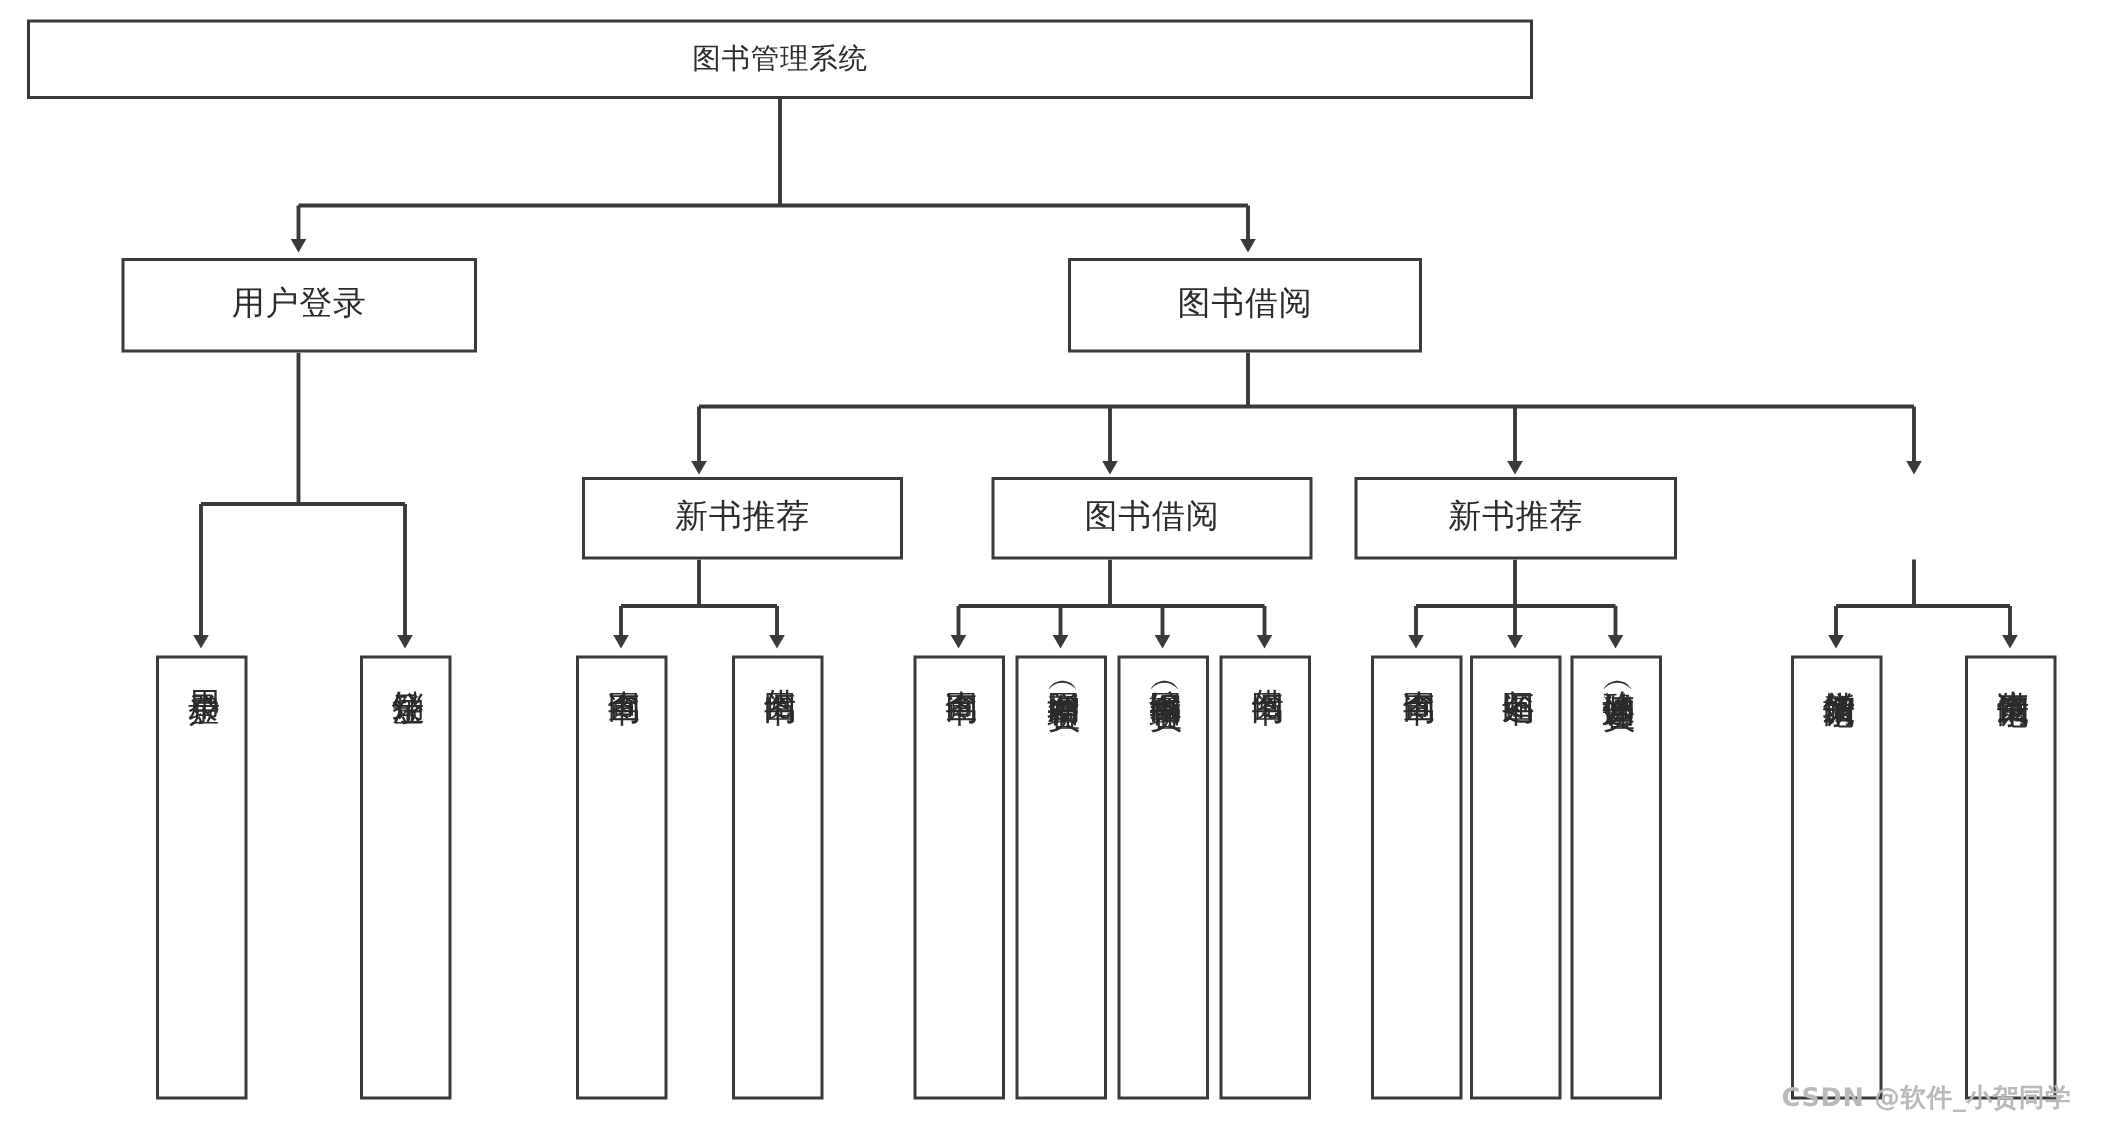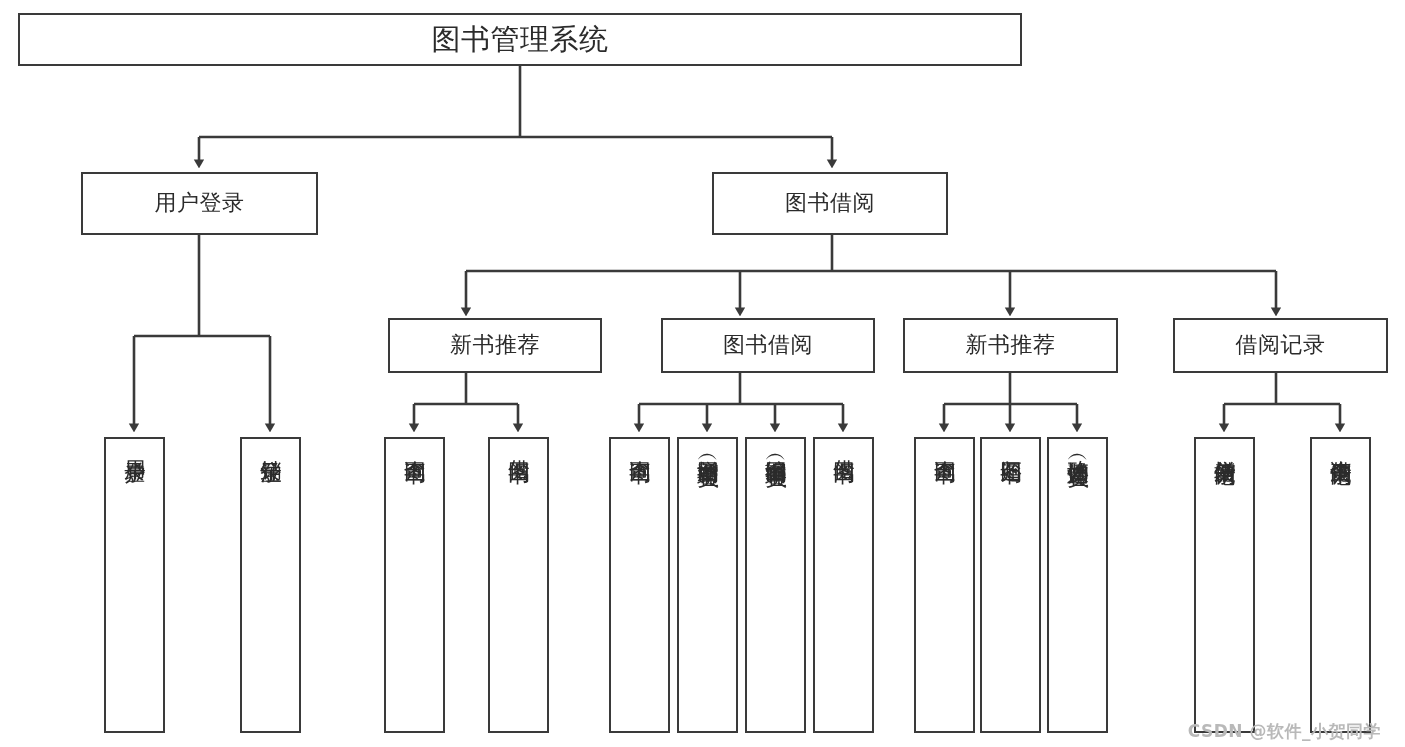--- a/index.html
+++ b/index.html
@@ -35,21 +35,21 @@
     align-items: center;
     justify-content: center;
     color: #2b2b2b;
   }
   .node.horiz {
     font-size: 22px;
     letter-spacing: 0.5px;
     line-height: 1.1;
   }
   .node.root {
-    font-size: 29px;
+    font-size: 19px;
   }
   .node.leaf {
     align-items: flex-start;
     justify-content: center;
     padding-top: 4px;
   }
   .vtext {
     writing-mode: vertical-rl;
     text-orientation: upright;
     -webkit-text-orientation: upright;
@@ -139,23 +139,20 @@
 
   <div class="node horiz" style="left:360px; top:318px; width:214px; height:55px;margin-left:28px;">
     <span>新书推荐</span>
   </div>
   <div class="node horiz" style="left:633px; top:318px; width:214px; height:55px;margin-left:28px;">
     <span>图书借阅</span>
   </div>
   <div class="node horiz" style="left:903px; top:318px; width:215px; height:55px;">
     <span>新书推荐</span>
   </div>
-  <div class="node horiz" style="left:1173px; top:318px; width:215px; height:55px;">
-    <span>借阅记录</span>
-  </div>
 
   <div class="node leaf" style="left:104px; top:437px; width:61px; height:296px;">
     <span class="vtext">用户登录</span>
   </div>
   <div class="node leaf" style="left:240px; top:437px; width:61px; height:296px;">
     <span class="vtext">注销登录</span>
   </div>
 
   <div class="node leaf" style="left:384px; top:437px; width:61px; height:296px;">
     <span class="vtext">查询图书</span>

